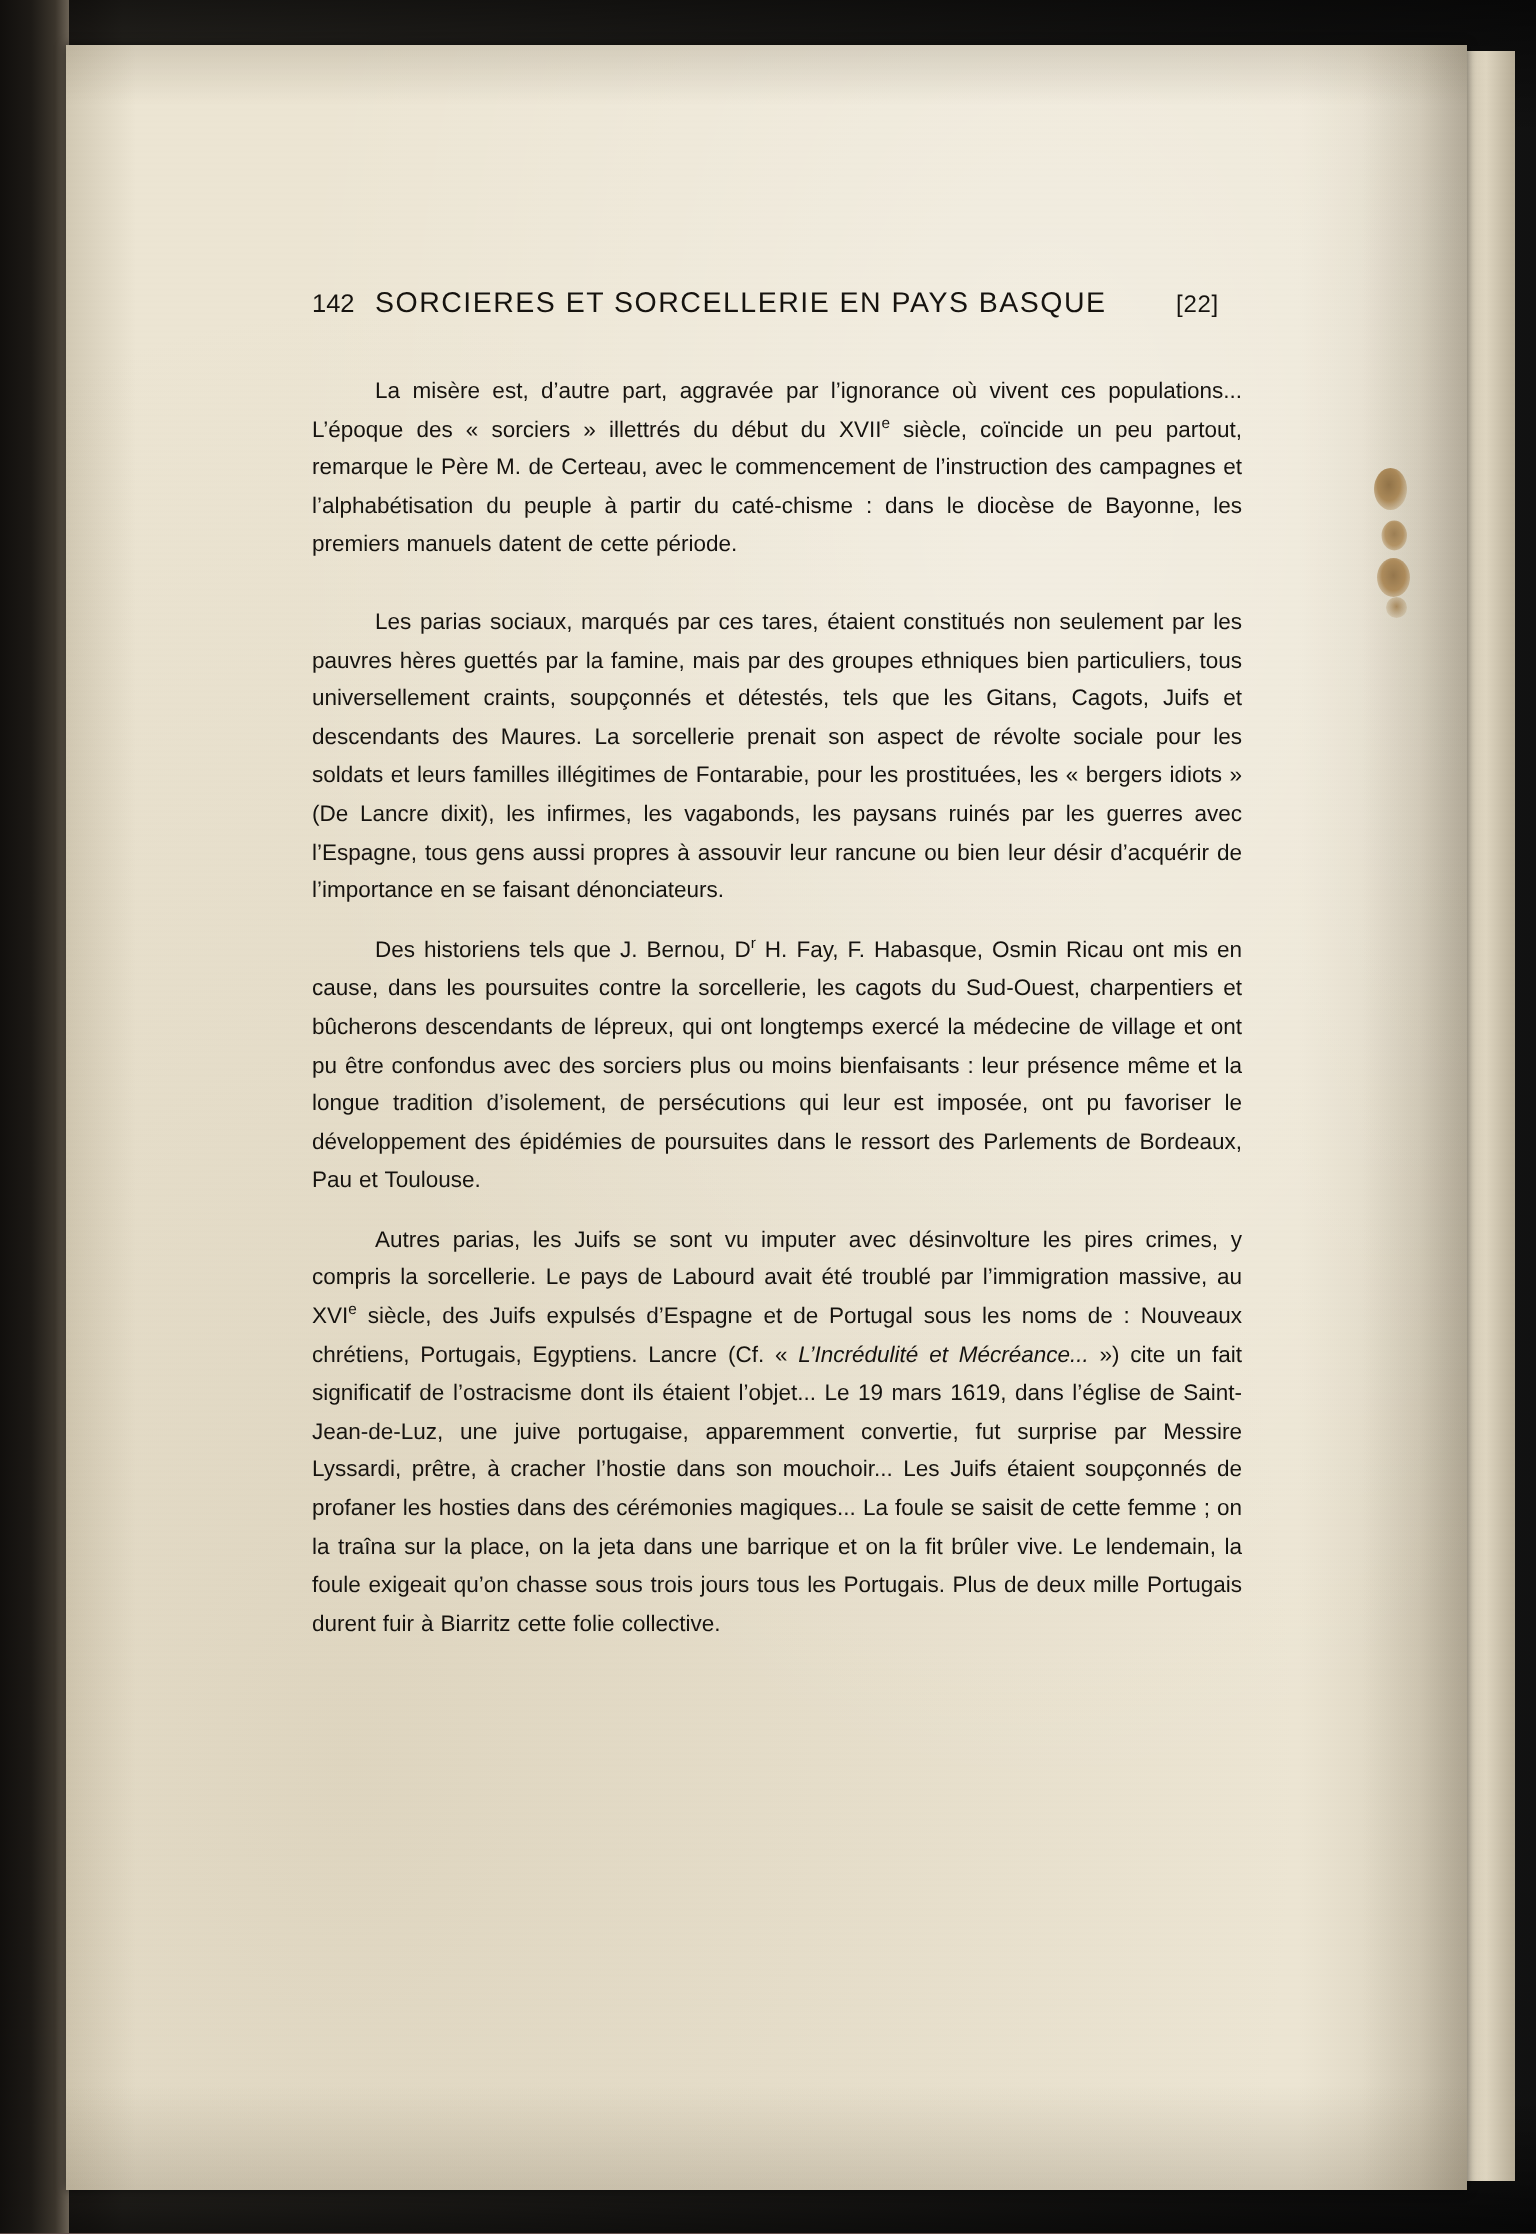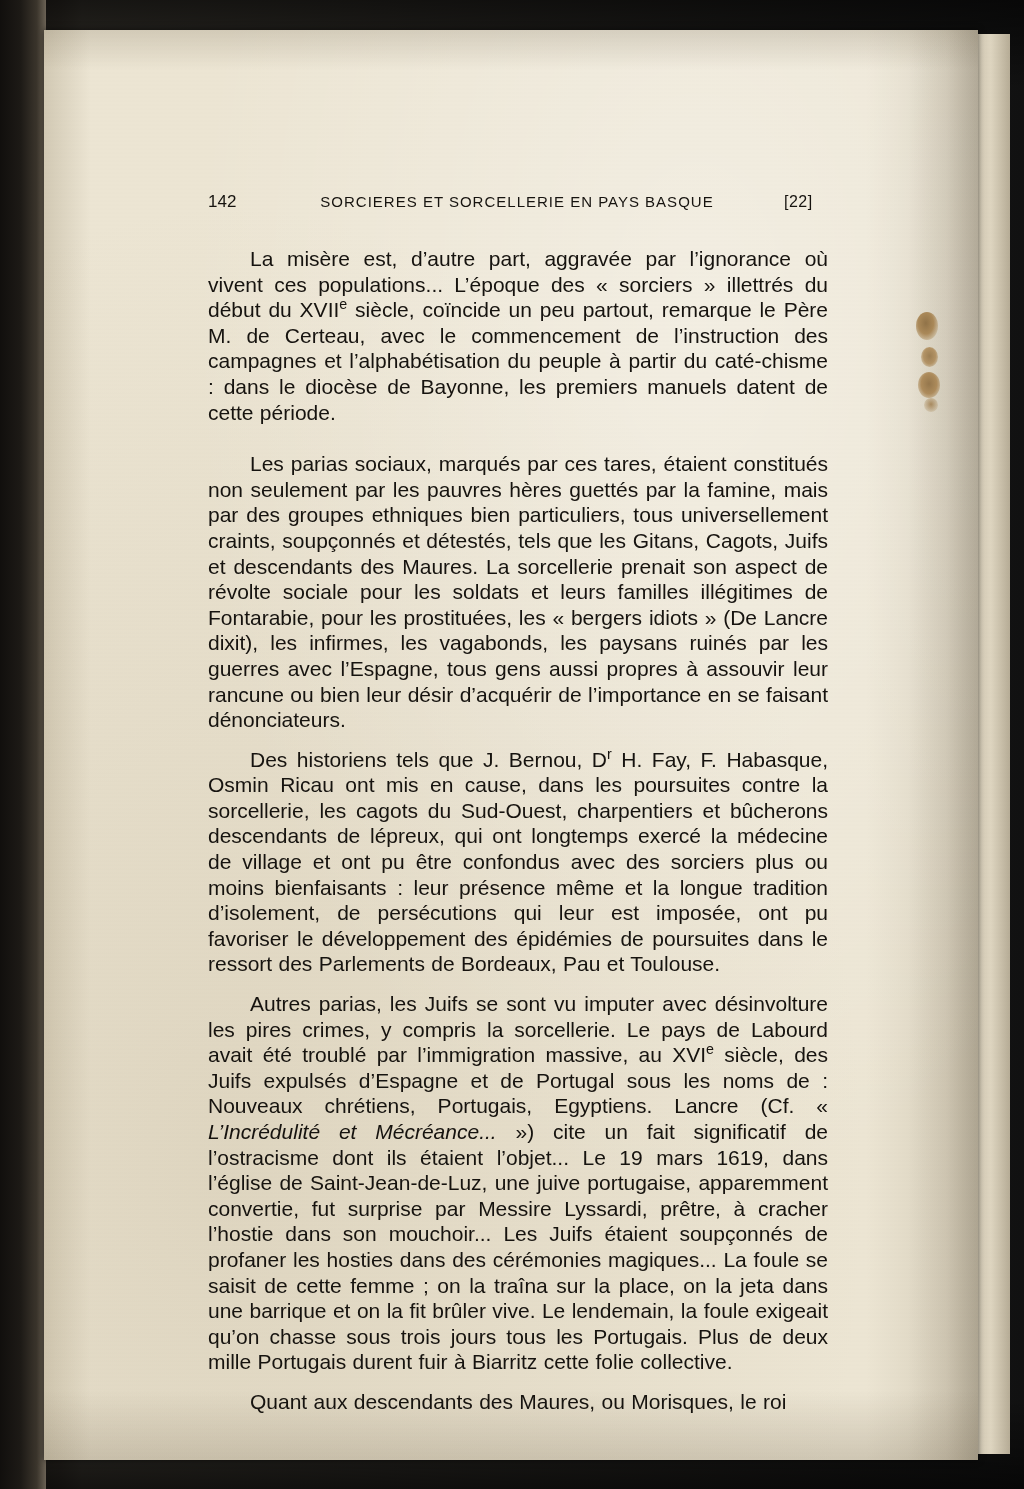--- a/index.html
+++ b/index.html
@@ -129,33 +129,33 @@
     margin-bottom: 34px;
   }
   .folio {
     font-size: 17px;
     letter-spacing: 0;
     width: 42px;
     flex: 0 0 auto;
   }
   .head-title {
     flex: 1 1 auto;
-    text-align: center;
-    font-size: 15px;
+    text-align: left;
+    font-size: 19px;
     letter-spacing: 1.0px;
   }
   .head-bracket {
     flex: 0 0 auto;
     font-size: 16px;
     width: 44px;
     text-align: left;
   }
   p.para {
     margin: 0 0 14px 0;
-    font-size: 21px;
+    font-size: 15px;
     line-height: 25.6px;
     text-align: justify;
     text-indent: 42px;
     word-spacing: 0.5px;
     -webkit-hyphens: none;
     hyphens: none;
   }
   p.para.gap-after {
     margin-bottom: 26px;
   }
@@ -207,18 +207,17 @@
     </div>
 
     <p class="para gap-after"><span>La misère est, d’autre part, aggravée par l’ignorance où vivent ces populations... L’époque des « sorciers » illettrés du début du XVII</span><sup>e</sup><span> siècle, coïncide un peu partout, remarque le Père M. de Certeau, avec le commencement de l’instruction des campagnes et l’alphabétisation du peuple à partir du caté-chisme : dans le diocèse de Bayonne, les premiers manuels datent de cette période.</span></p>
 
     <p class="para"><span>Les parias sociaux, marqués par ces tares, étaient constitués non seulement par les pauvres hères guettés par la famine, mais par des groupes ethniques bien particuliers, tous universellement craints, soupçonnés et détestés, tels que les Gitans, Cagots, Juifs et descendants des Maures. La sorcellerie prenait son aspect de révolte sociale pour les soldats et leurs familles illégitimes de Fontarabie, pour les prostituées, les « bergers idiots » (De Lancre dixit), les infirmes, les vagabonds, les paysans ruinés par les guerres avec l’Espagne, tous gens aussi propres à assouvir leur rancune ou bien leur désir d’acquérir de l’importance en se faisant dénonciateurs.</span></p>
 
     <p class="para"><span>Des historiens tels que J. Bernou, D</span><sup>r</sup><span> H. Fay, F. Habasque, Osmin Ricau ont mis en cause, dans les poursuites contre la sorcellerie, les cagots du Sud-Ouest, charpentiers et bûcherons descendants de lépreux, qui ont longtemps exercé la médecine de village et ont pu être confondus avec des sorciers plus ou moins bienfaisants : leur présence même et la longue tradition d’isolement, de persécutions qui leur est imposée, ont pu favoriser le développement des épidémies de poursuites dans le ressort des Parlements de Bordeaux, Pau et Toulouse.</span></p>
 
     <p class="para"><span>Autres parias, les Juifs se sont vu imputer avec désinvolture les pires crimes, y compris la sorcellerie. Le pays de Labourd avait été troublé par l’immigration massive, au XVI</span><sup>e</sup><span> siècle, des Juifs expulsés d’Espagne et de Portugal sous les noms de : Nouveaux chrétiens, Portugais, Egyptiens. Lancre (Cf. « </span><i>L’Incrédulité et Mécréance...</i><span> ») cite un fait significatif de l’ostracisme dont ils étaient l’objet... Le 19 mars 1619, dans l’église de Saint-Jean-de-Luz, une juive portugaise, apparemment convertie, fut surprise par Messire Lyssardi, prêtre, à cracher l’hostie dans son mouchoir... Les Juifs étaient soupçonnés de profaner les hosties dans des cérémonies magiques... La foule se saisit de cette femme ; on la traîna sur la place, on la jeta dans une barrique et on la fit brûler vive. Le lendemain, la foule exigeait qu’on chasse sous trois jours tous les Portugais. Plus de deux mille Portugais durent fuir à Biarritz cette folie collective.</span></p>
 
-    <p class="para last"><span>Quant aux descendants des Maures, ou Morisques, le roi</span></p>
 
   </div>
 
   <div class="grain"></div>
 </div>
 
 </body></html>

